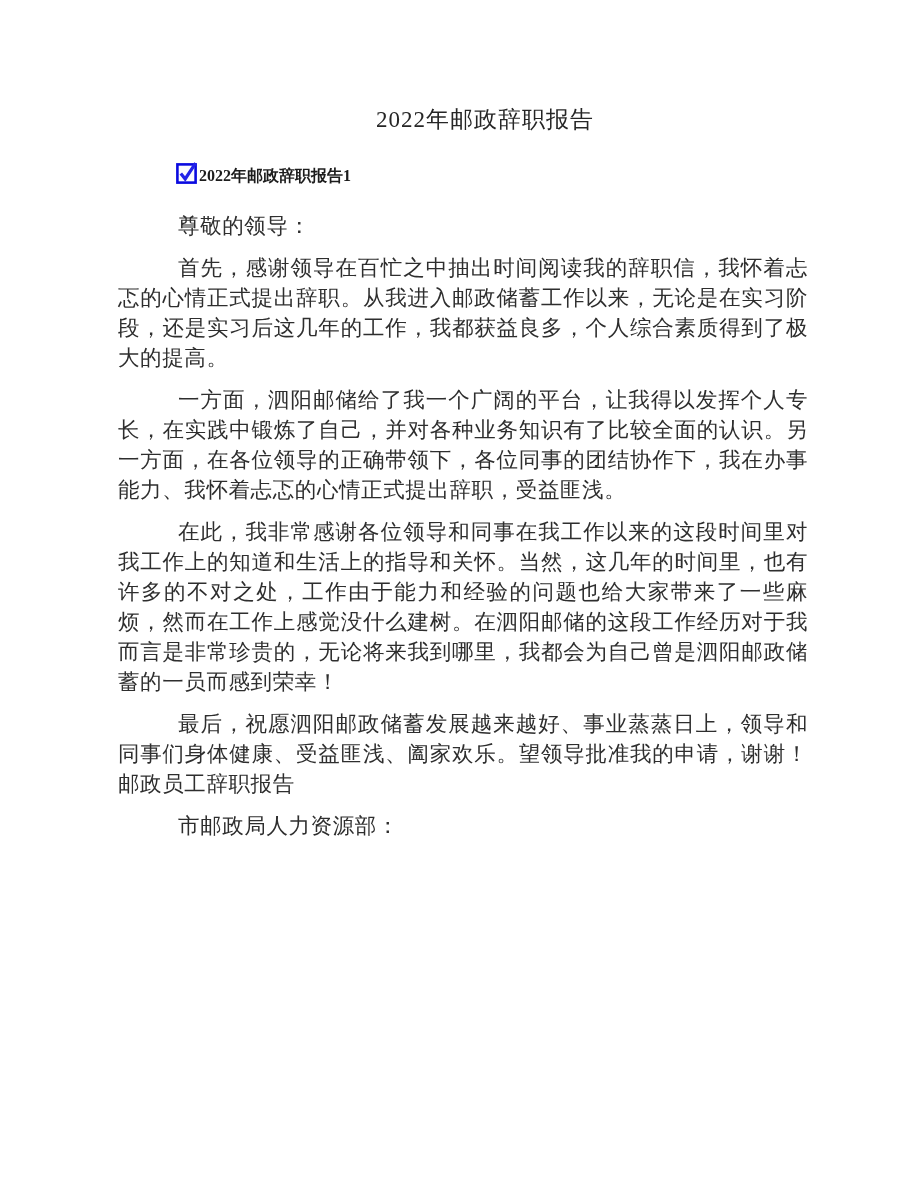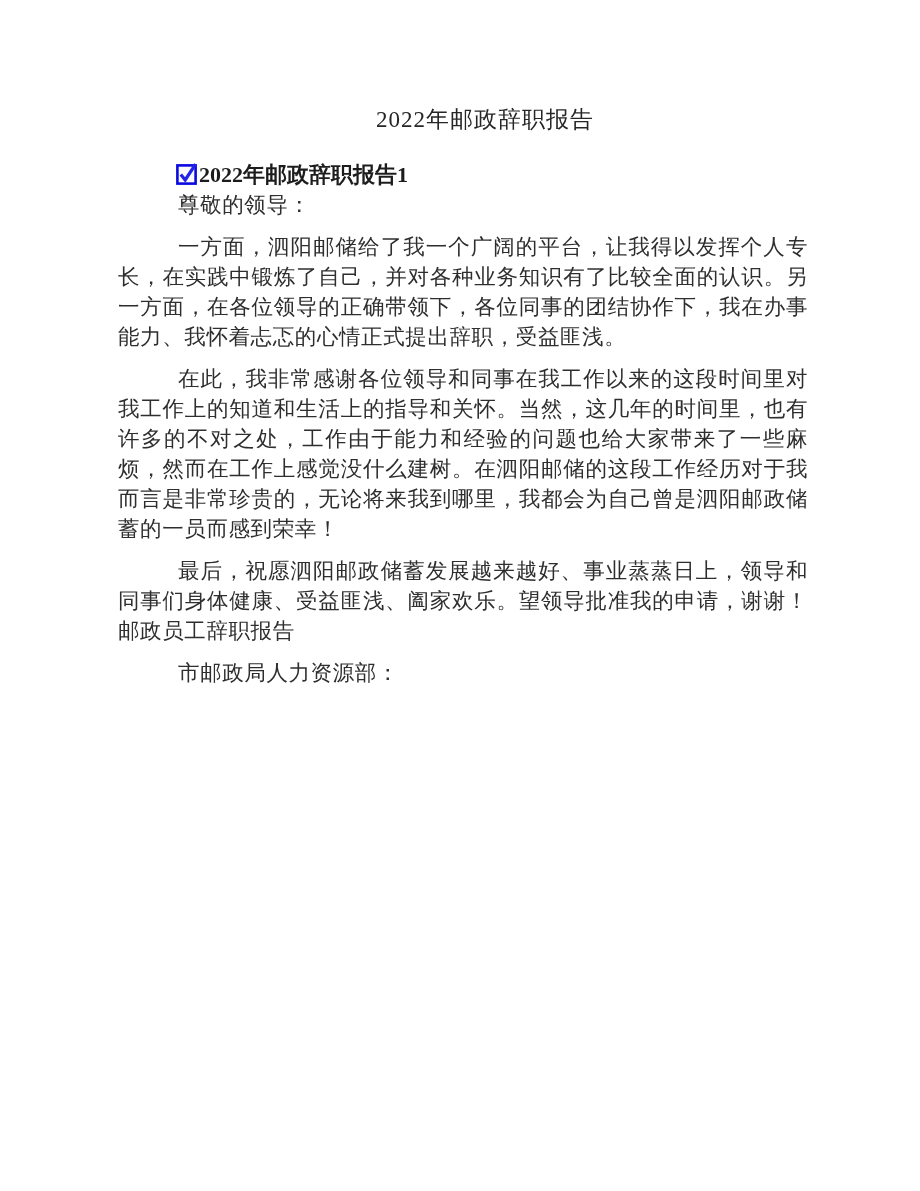--- a/index.html
+++ b/index.html
@@ -25,21 +25,21 @@
     text-align: center;
     font-size: 23px;
     line-height: 30px;
     font-weight: 400;
     letter-spacing: 1px;
     color: #262626;
   }
   .heading {
     margin-top: 25px;
     padding-left: 58px;
-    font-size: 22px;
+    font-size: 16px;
     line-height: 30px;
     font-weight: 700;
     color: #1c1c1c;
     white-space: nowrap;
   }
   .checkbox {
     display: inline-block;
     width: 22px;
     height: 25px;
     vertical-align: -4px;
@@ -53,20 +53,21 @@
     font-size: 21.5px;
     line-height: 30px;
     letter-spacing: 0.6px;
     text-align: justify;
     text-indent: 60px;
     word-break: break-all;
     overflow-wrap: break-word;
     color: #2e2e2e;
   }
   p.salutation {
+    margin-top: 20px;
     text-align: left;
   }
 </style>
 </head>
 <body>
 
 <div class="page">
   <div class="doc">
 
     <div class="title">2022年邮政辞职报告</div>
@@ -75,19 +76,20 @@
       <span class="checkbox">
         <svg width="22" height="25" viewBox="0 0 22 25" xmlns="http://www.w3.org/2000/svg">
           <rect x="1.4" y="4.4" width="18.2" height="18.2" fill="#fbfbff" stroke="#0a0ae0" stroke-width="2.6"></rect>
           <path d="M4.8 13.5 L9.2 19 L19.6 3.2" fill="none" stroke="#2323e8" stroke-width="3.2"></path>
         </svg>
       </span><span>2022年邮政辞职报告1</span>
     </div>
 
     <p class="body salutation">尊敬的领导：</p>
 
+    <p class="body">首先，感谢领导在百忙之中抽出时间阅读我的辞职信，我怀着忐忑的心情正式提出辞职。从我进入邮政储蓄工作以来，无论是在实习阶段，还是实习后这几年的工作，我都获益良多，个人综合素质得到了极大的提高。</p>
     <p class="body">一方面，泗阳邮储给了我一个广阔的平台，让我得以发挥个人专长，在实践中锻炼了自己，并对各种业务知识有了比较全面的认识。另一方面，在各位领导的正确带领下，各位同事的团结协作下，我在办事能力、我怀着忐忑的心情正式提出辞职，受益匪浅。</p>
     <p class="body">在此，我非常感谢各位领导和同事在我工作以来的这段时间里对我工作上的知道和生活上的指导和关怀。当然，这几年的时间里，也有许多的不对之处，工作由于能力和经验的问题也给大家带来了一些麻烦，然而在工作上感觉没什么建树。在泗阳邮储的这段工作经历对于我而言是非常珍贵的，无论将来我到哪里，我都会为自己曾是泗阳邮政储蓄的一员而感到荣幸！</p>
     <p class="body">最后，祝愿泗阳邮政储蓄发展越来越好、事业蒸蒸日上，领导和同事们身体健康、受益匪浅、阖家欢乐。望领导批准我的申请，谢谢！邮政员工辞职报告</p>
     <p class="body">市邮政局人力资源部：</p>
 
   </div>
 </div>
 
 </body></html>

